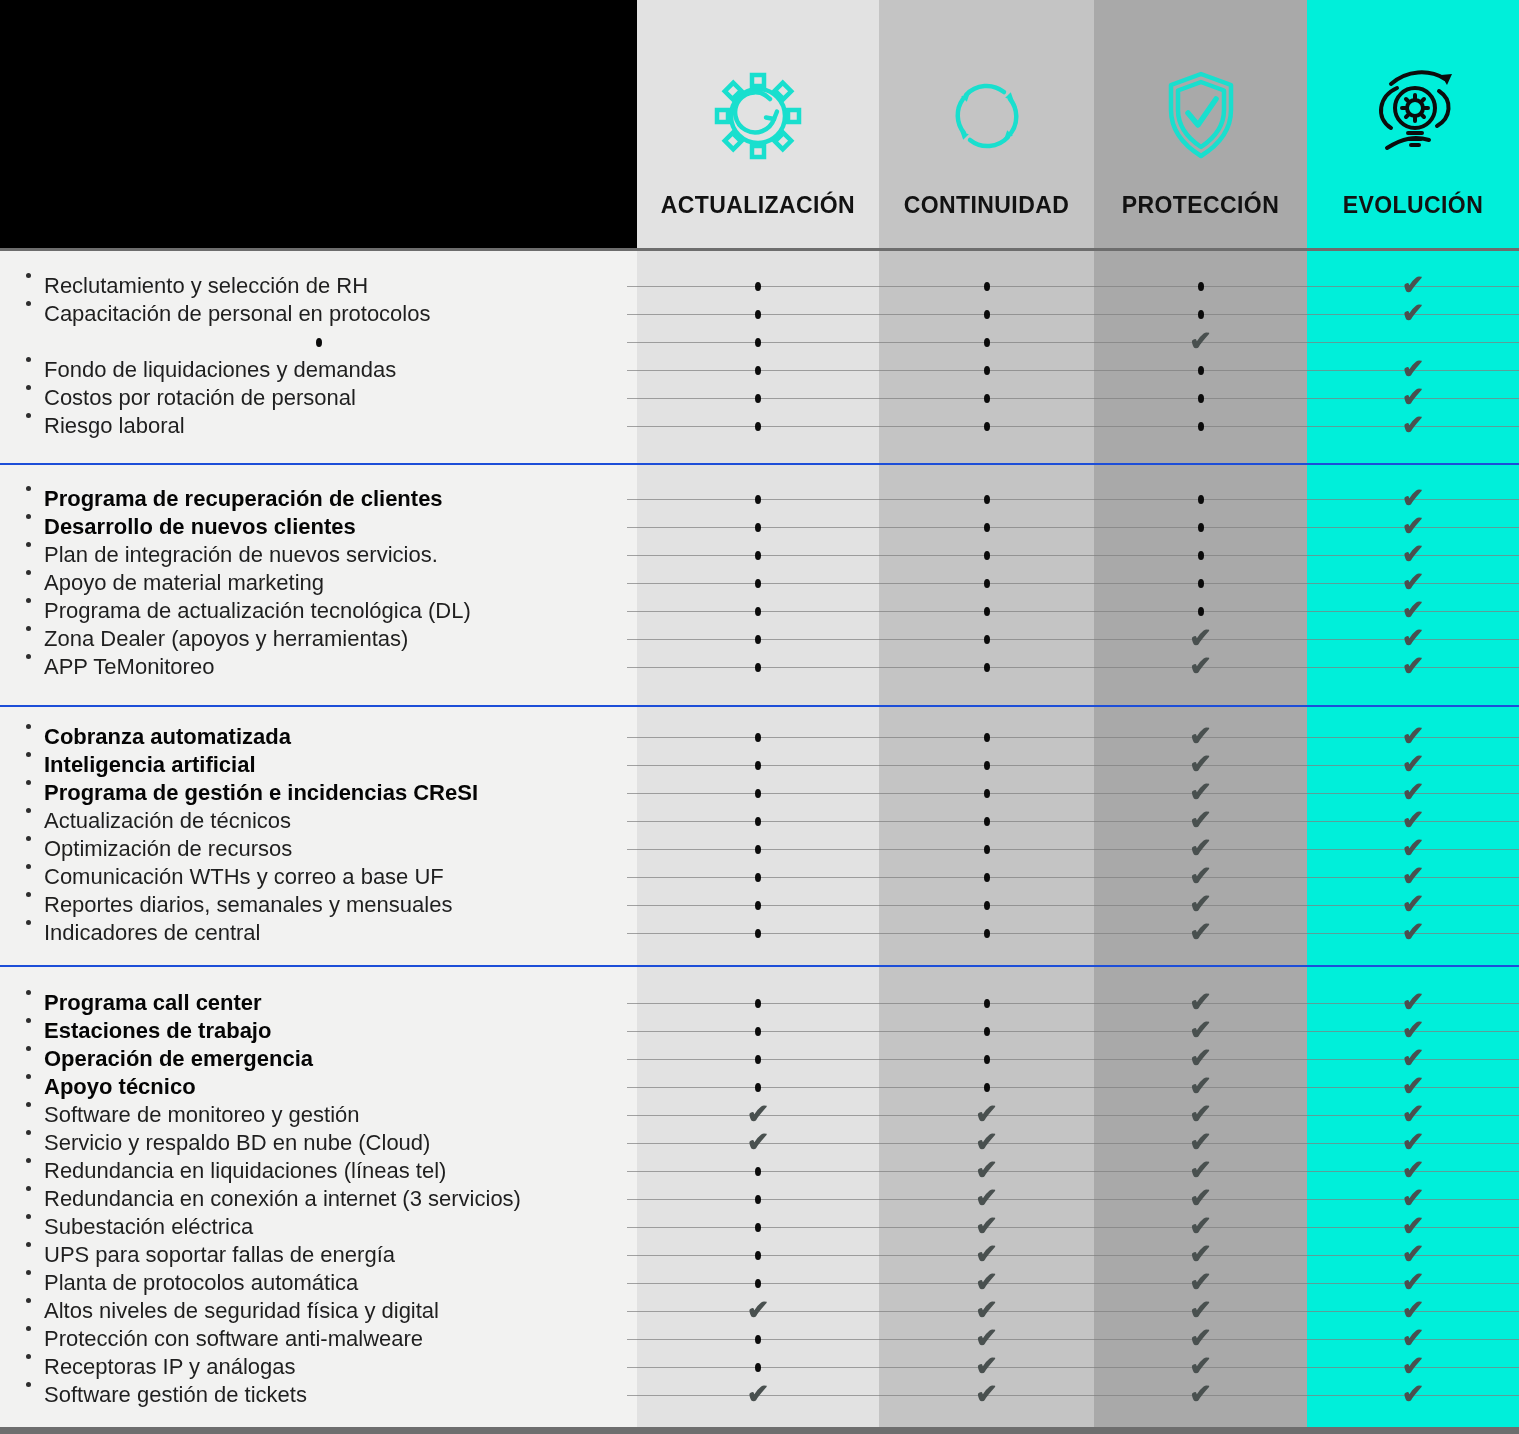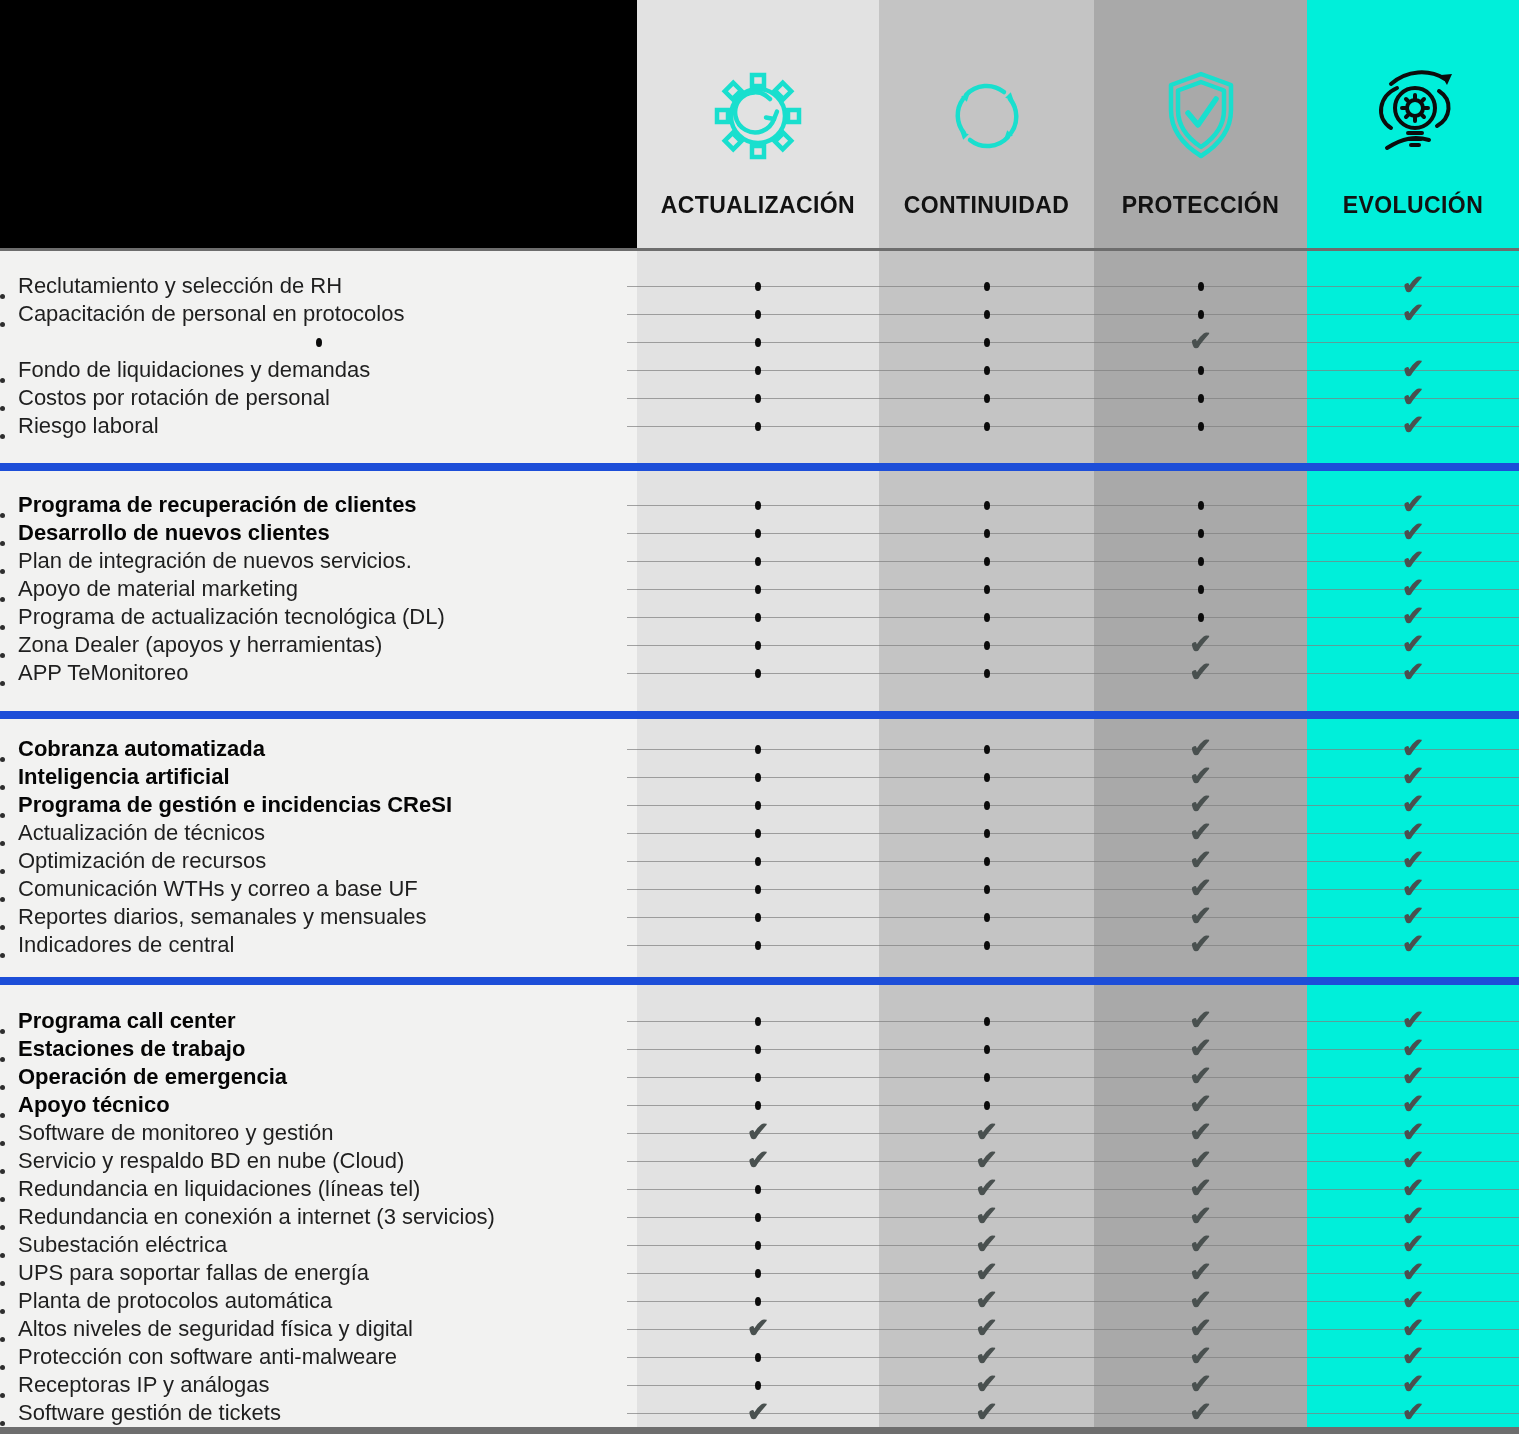--- a/index.html
+++ b/index.html
@@ -16,30 +16,30 @@
   .header-sep{position:absolute;left:0;top:248px;width:1519px;height:3px;background:#6d6d6d;z-index:5;}
   .bottom-bar{position:absolute;left:0;bottom:0;width:1519px;height:7px;background:#6e6e6e;z-index:5;}
   
   .header{position:absolute;left:637px;top:12px;width:882px;height:250px;display:grid;
           grid-template-columns:242px 215px 213px 212px;z-index:2;margin-top:10px;}
   .hcol{display:flex;flex-direction:column;align-items:center;padding-top:30px;}
   .iconbox{height:128px;display:flex;align-items:center;justify-content:center;}
   .hlabel{margin-top:12px;font-size:23px;font-weight:800;letter-spacing:.4px;color:#121212;}
   
   .tbody{position:absolute;left:0;top:250px;width:1519px;z-index:2;}
-  .group + .group{border-top:8px solid #1d4ed8;}
+  .group + .group{border-top:2px solid #1d4ed8;}
   .group:nth-child(1){padding:22px 0 23px;}
   .group:nth-child(2){padding:20px 0 24px;}
   .group:nth-child(3){padding:16px 0 18px;}
   .group:nth-child(4){padding:22px 0 16px;}
   .row{position:relative;display:grid;grid-template-columns:637px 242px 215px 213px 212px;
        height:28px;align-items:center;}
   .row::after{content:"";position:absolute;left:627px;right:0;top:50%;height:1px;
               background:#7f7f7f;opacity:.7;}
-  .labelcell{display:flex;align-items:flex-end;}
+  .labelcell{display:flex;align-items:flex-start;padding-left:26px;}
   .bullet{width:5px;height:5px;border-radius:50%;background:#2e2e2e;margin-right:13px;flex:none;}
   .ftext{font-size:22px;color:#1f1f1f;white-space:nowrap;}
   .row.bold .ftext{font-weight:700;color:#050505;}
   .markcell{display:flex;align-items:center;justify-content:center;position:relative;z-index:1;height:28px;}
   .dot{width:6px;height:9px;border-radius:50%;background:#0b0b0b;}
   .check{font-size:27px;font-weight:700;color:#49504f;line-height:28px;transform:translateY(-1px);}
 </style>
 </head>
 <body>
 

